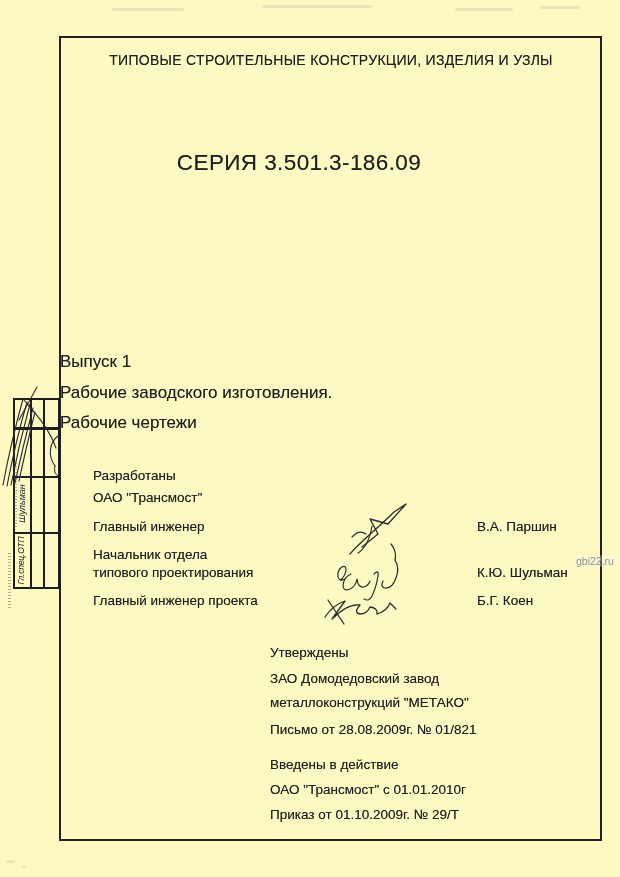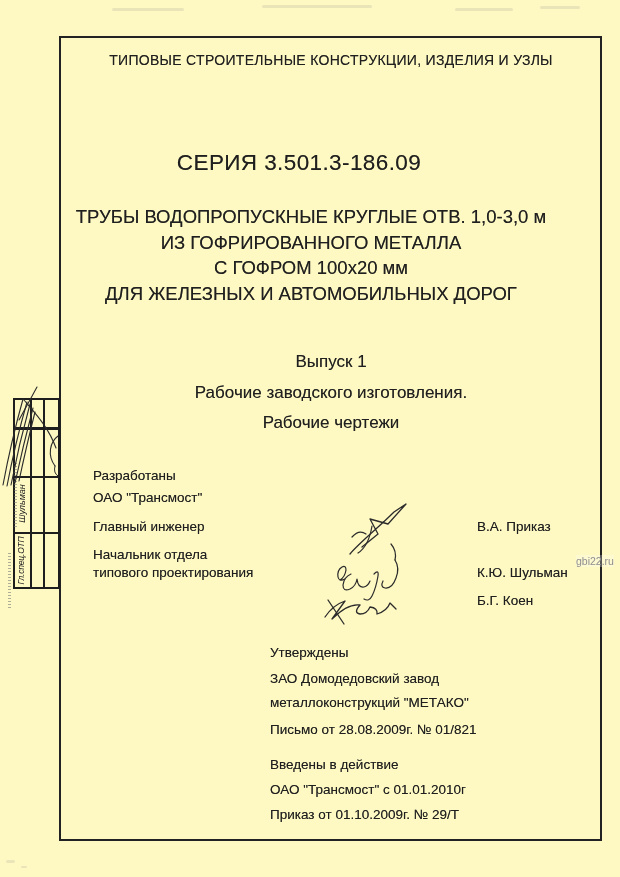--- a/index.html
+++ b/index.html
@@ -24,21 +24,21 @@
   
   .header-line{left:60px;top:52px;width:542px;font-size:14px;letter-spacing:.3px;}
   
   .series-line{left:60px;top:150px;width:478px;font-size:22.5px;letter-spacing:.4px;}
   
   .title-block{position:absolute;left:60px;top:204px;width:502px;
     font-size:18.5px;line-height:25.5px;text-align:center;}
   .title-block div{text-shadow:0 0 .4px rgba(20,20,20,.6);}
   
   .issue-block{position:absolute;left:60px;top:347px;width:542px;
-    font-size:17px;line-height:30.5px;text-align:center;}
+    font-size:17px;line-height:30.5px;}
   .issue-block div{text-shadow:0 0 .35px rgba(20,20,20,.5);}
   
   .dev{font-size:13.5px;}
   
   .app{font-size:13.5px;text-align:center;}
   
   .stamp{position:absolute;left:13px;top:398px;width:47px;height:191px;
     border:2px solid #1e1e1e;background:transparent;}
   .stamp .v1{position:absolute;left:15px;top:0;width:2px;height:100%;background:#1e1e1e;}
   .stamp .v2{position:absolute;left:28px;top:0;width:2px;height:100%;background:#1e1e1e;}
@@ -80,43 +80,38 @@
   <div class="smudge" style="left:540px;top:6px;width:40px;height:3px;"></div>
   <div class="smudge" style="left:6px;top:860px;width:9px;height:3px;"></div>
   <div class="smudge" style="left:21px;top:866px;width:6px;height:2px;"></div>
 
   <div class="frame"></div>
 
   <div class="txt center header-line">ТИПОВЫЕ СТРОИТЕЛЬНЫЕ КОНСТРУКЦИИ, ИЗДЕЛИЯ И УЗЛЫ</div>
 
   <div class="txt center series-line">СЕРИЯ 3.501.3-186.09</div>
 
-  <div class="title-block">
-    <div>ТРУБЫ ВОДОПРОПУСКНЫЕ КРУГЛЫЕ ОТВ. 1,0-3,0 м</div>
-    <div>ИЗ ГОФРИРОВАННОГО МЕТАЛЛА</div>
-    <div>С ГОФРОМ 100х20 мм</div>
-    <div>ДЛЯ ЖЕЛЕЗНЫХ И АВТОМОБИЛЬНЫХ ДОРОГ</div>
-  </div>
 
   <div class="issue-block">
     <div>Выпуск 1</div>
     <div>Рабочие заводского изготовления.</div>
     <div>Рабочие чертежи</div>
   </div>
 
   <div class="txt dev" style="left:93px;top:468px;">Разработаны</div>
   <div class="txt dev" style="left:93px;top:490px;">ОАО "Трансмост"</div>
 
   <div class="txt dev" style="left:93px;top:519px;">Главный инженер</div>
-  <div class="txt dev" style="left:477px;top:519px;">В.А. Приказ</div>
+  <div class="txt dev" style="left:477px;top:519px;">В.А. Паршин</div>
 
   <div class="txt dev" style="left:93px;top:547px;">Начальник отдела</div>
   <div class="txt dev" style="left:93px;top:565px;">типового проектирования</div>
   <div class="txt dev" style="left:477px;top:565px;">К.Ю. Шульман</div>
 
+  <div class="txt dev" style="left:93px;top:593px;">Главный инженер проекта</div>
   <div class="txt dev" style="left:477px;top:593px;">Б.Г. Коен</div>
 
   <svg class="sig" style="left:298px;top:482px;" width="140" height="150" viewBox="0 0 140 150">
 
     <path d="M52,72 C60,62 80,46 96,30 L108,22 L90,42 L72,37 L80,52 L64,65" stroke-width="1.3"></path>
     <path d="M54,55 q7,-8 14,-3" stroke-width="1.2"></path>
     <path d="M74,44 C72,56 68,66 60,71" stroke-width="1.2"></path>
 
     <path d="M42,98 q5,-3 6,-10 q0,-5 -4,-3 q-5,3 -4,10 q1,5 7,2" stroke-width="1.2"></path>
     <path d="M53,92 q-7,3 -8,11 q0,7 7,4 q6,-3 7,-10 q1,9 7,8 q4,-1 6,-6" stroke-width="1.2"></path>

